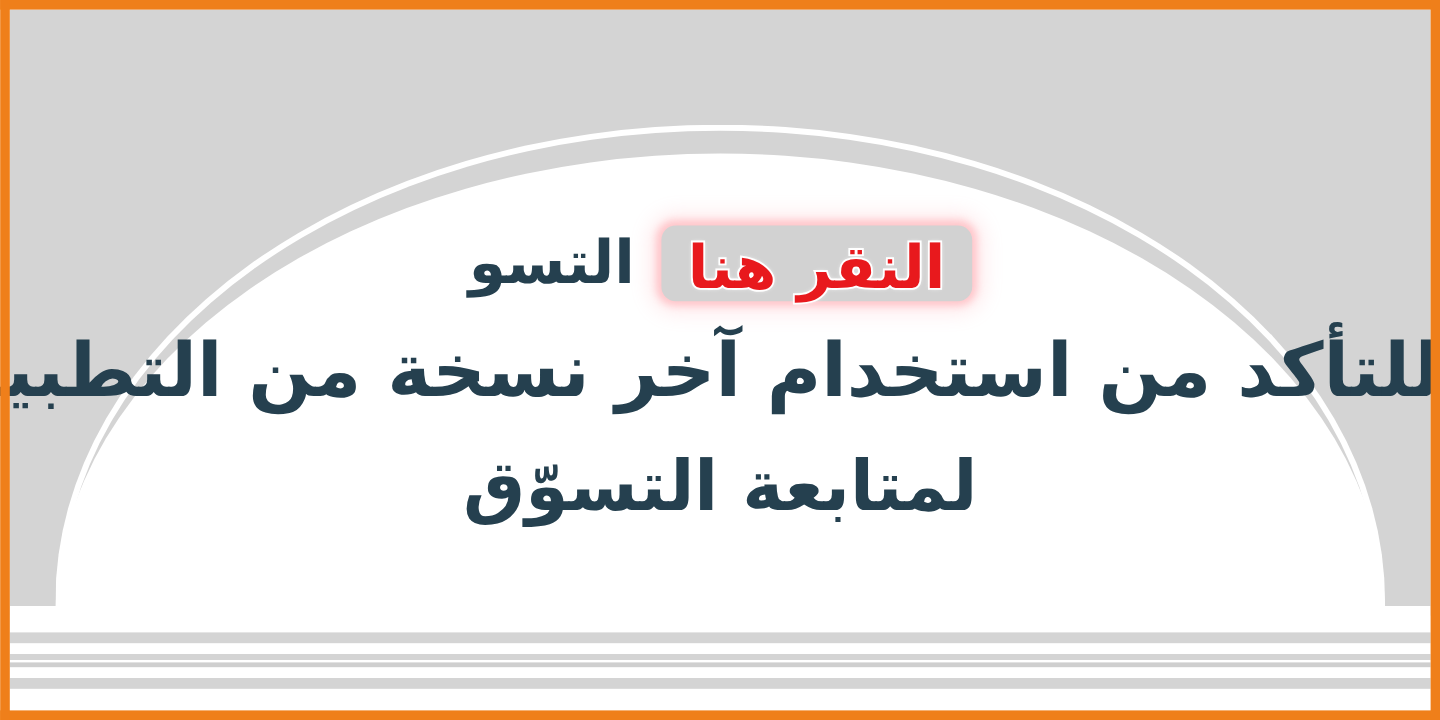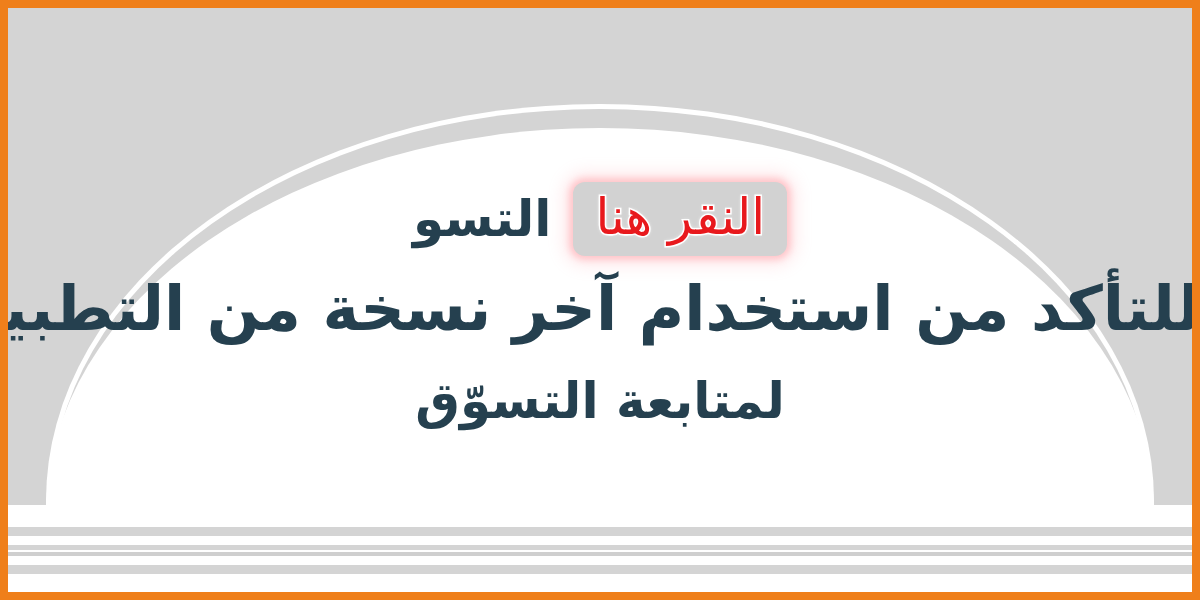--- a/index.html
+++ b/index.html
@@ -131,41 +131,41 @@
     align-items: center;
     justify-content: center;
     gap: 22px;
   }
 
   .cta {
     display: inline-block;
     background: #d2d2d2;
     color: #e8191d;
     font-size: 50px;
-    font-weight: 400;
-    padding: 10px 22px 14px 22px;
+    font-weight: 700;
+    padding: 10px 22px 3px 22px;
     border-radius: 12px;
     line-height: 1.0;
     -webkit-text-stroke: 3px #ffffff;
     paint-order: stroke fill;
     text-shadow:
       0 0 2px #ffffff,
       0 0 4px #ffffff;
     box-shadow:
       0 0 6px 4px rgba(255, 120, 130, 0.32),
       0 0 16px 10px rgba(255, 150, 160, 0.20);
   }
 
   .line-2 {
     font-size: 62px;
     margin-top: 22px;
   }
 
   .line-3 {
-    font-size: 50px;
+    font-size: 58px;
     margin-top: 36px;
   }
 </style>
 </head>
 <body>
 
 <div class="banner">
 
   <div class="grey-panel"></div>
 

